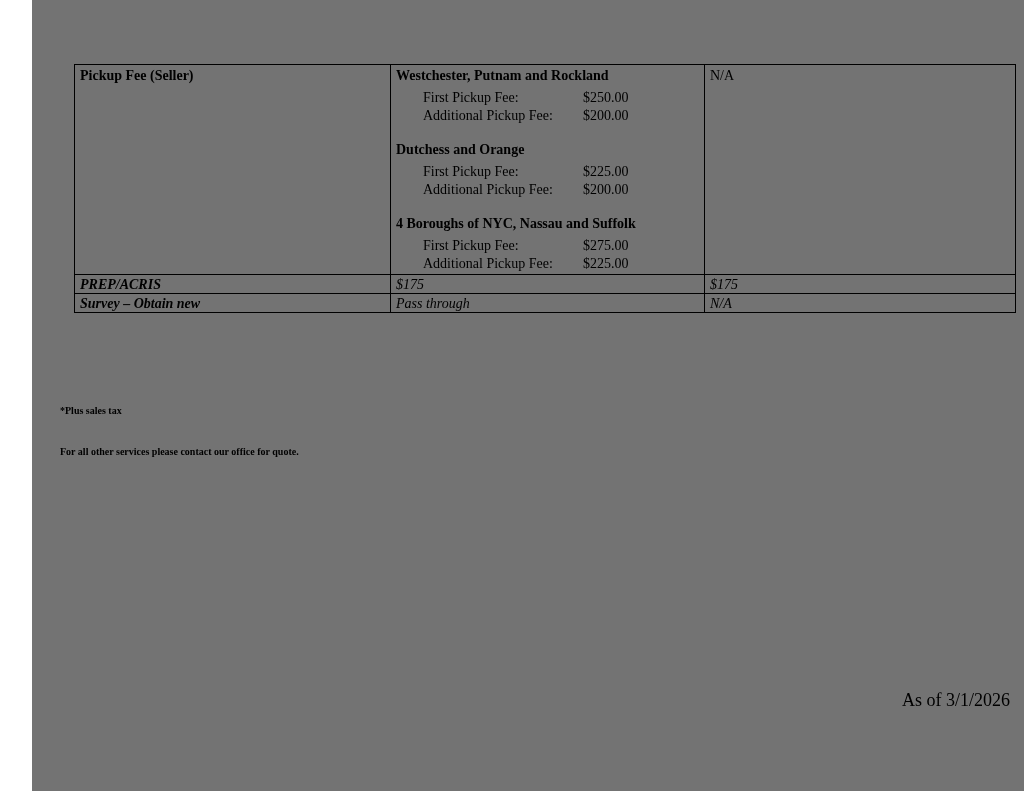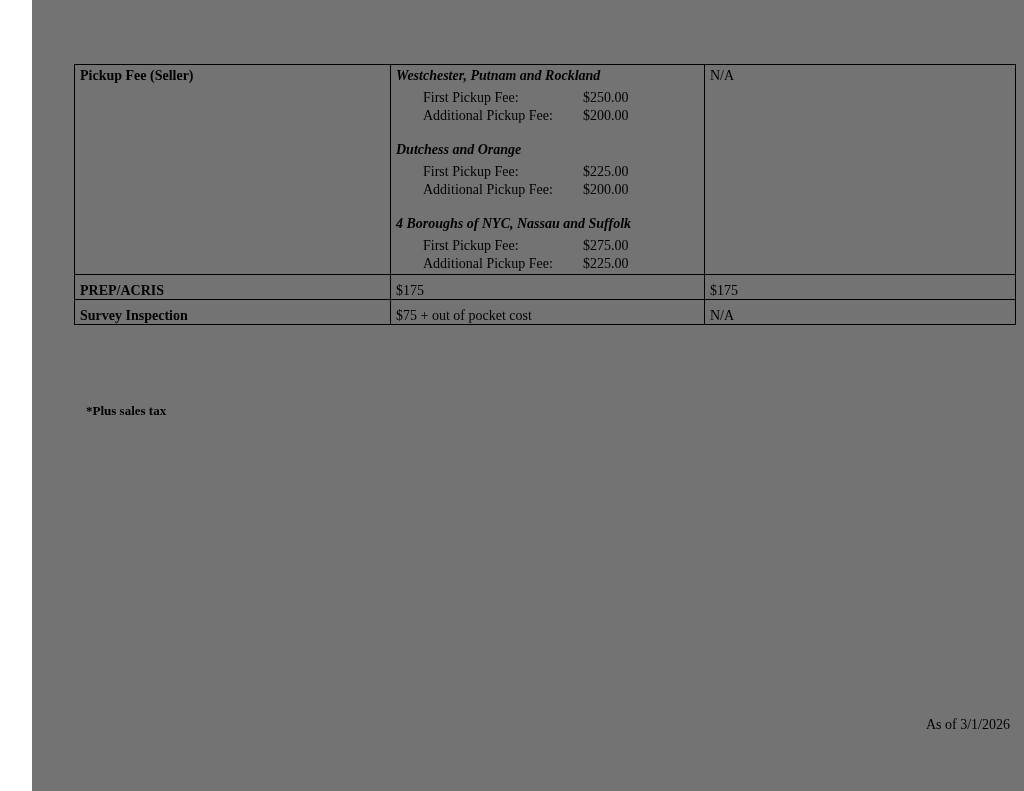--- a/index.html
+++ b/index.html
@@ -32,57 +32,56 @@
     padding: 2px 5px 1px 5px;
     line-height: 17px;
     overflow: hidden;
   }
   td.svc {
     font-weight: bold;
     white-space: nowrap;
   }
   tr.pickup-row { height: 204px; }
   tr.simple-row { height: 18.8px; }
-  tr.simple-row td { padding-top: 7px; padding-bottom: 0; }
+  tr.simple-row td { padding-top: 1px; padding-bottom: 0; font-style: italic; }
 
   td.detail-cell { padding-left: 10px; padding-top: 3px; }
   .fee-group.gap { margin-top: 16px; }
   .region-heading {
     font-weight: bold;
     line-height: 18px;
     margin-bottom: 4px;
     white-space: nowrap;
-    font-style: italic;
   }
   .fee-item {
     display: flex;
     padding-left: 27px;
     line-height: 18px;
     white-space: nowrap;
     align-items: center;
   }
   .fee-item .fee-label { width: 160px; flex: 0 0 160px; }
   .fee-item .fee-amount { flex: 0 0 auto; }
 
   .note {
     position: absolute;
-    left: 54px;
+    left: 28px;
     font-weight: bold;
-    font-size: 13px;
+    font-size: 10px;
     line-height: 17px;
     white-space: nowrap;
   }
   .note-sales-tax { top: 402px; }
   .note-contact { top: 443px; }
 
   .footer-date {
     position: absolute;
     right: 46px;
-    top: 716px;
-    font-size: 14px;
+    top: 692px;
+    font-size: 18px;
     line-height: 17px;
     white-space: nowrap;
   }
 </style>
 </head>
 <body>
 
 <div class="page">
 
   <table class="fee-table">
@@ -131,24 +130,25 @@
         </td>
         <td>N/A</td>
       </tr>
 
       <tr class="simple-row">
         <td class="svc">PREP/ACRIS</td>
         <td>$175</td>
         <td>$175</td>
       </tr>
       <tr class="simple-row">
-        <td class="svc">Survey Inspection</td>
-        <td>$75 + out of pocket cost</td>
+        <td class="svc">Survey – Obtain new</td>
+        <td>Pass through</td>
         <td>N/A</td>
       </tr>
     </tbody>
   </table>
 
   <div class="note note-sales-tax">*Plus sales tax</div>
+  <div class="note note-contact">For all other services please contact our office for quote.</div>
 
   <div class="footer-date">As of 3/1/2026</div>
 
 </div>
 
 </body></html>

